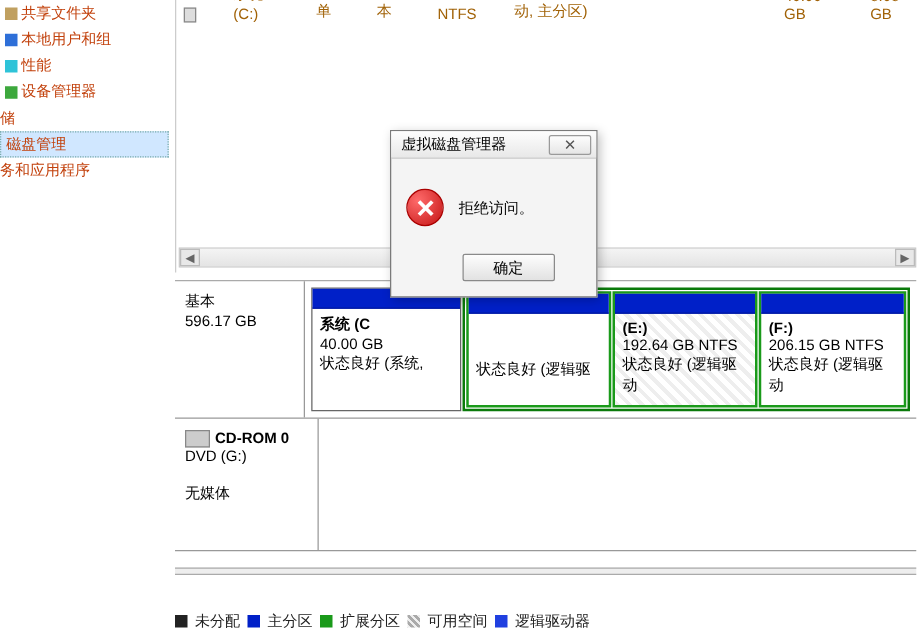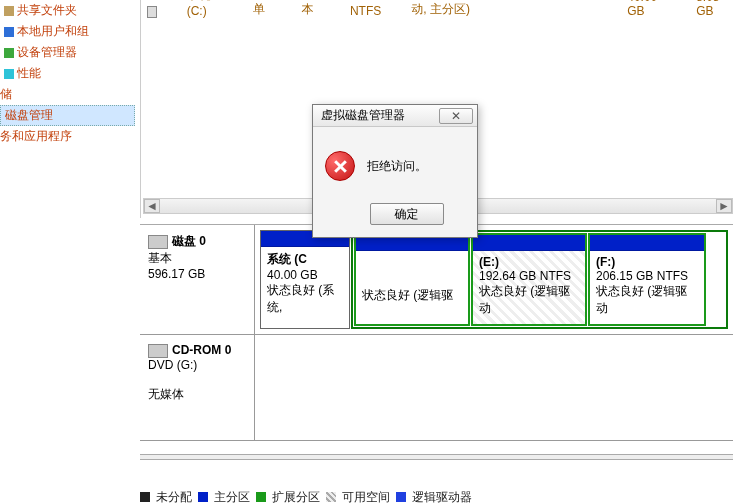--- a/index.html
+++ b/index.html
@@ -26,21 +26,21 @@
 
 .diskmap { position: absolute; left: 140px; top: 224px; right: 3px; height: 222px; background: #fff; border-top: 1px solid #aaa; }
 .disk-row { display: flex; border-bottom: 1px solid #999; }
 .disk-label { width: 115px; padding: 8px 8px; border-right: 1px solid #999; }
 .disk-label .icon { width: 20px; height: 14px; background: #ccc; border:1px solid #888; display:inline-block; margin-right:4px; vertical-align:middle; }
 .disk-parts { flex: 1; display: flex; padding: 5px; gap: 1px; position: relative; }
 .part { border: 1px solid #666; padding: 4px 6px; position: relative; }
 .part .hdr { height: 16px; background: #0020c8; margin: -4px -6px 4px -6px; border-bottom:1px solid #0018a0; }
 .part.green-border { border: 2px solid #1a9a1a; }
 .part.hatch { background: repeating-linear-gradient(45deg, #eee, #eee 3px, #fff 3px, #fff 7px); }
-.p1 { width: 90px; } .p2 { width: 116px; } .p3 { width: 116px; } .p4 { width: 118px; }
+.p1 { width: 120px; } .p2 { width: 116px; } .p3 { width: 116px; } .p4 { width: 118px; }
 .outer-green { border: 2px solid #0a7a0a; display:flex; padding:1px; gap:1px; }
 
 .cdrom-row .disk-parts { padding: 10px; }
 
 .divbar { position:absolute; left:140px; top:454px; right:3px; height:6px; border-top:1px solid #aaa; border-bottom:1px solid #aaa; background:#eee; }
 
 .legend { position: absolute; left: 140px; top: 490px; right: 0; height: 14px; display: flex; gap: 6px; align-items: center; color: #222; }
 .legend .sw { width: 10px; height: 10px; }
 .sw-dk { background: #222; } .sw-blue { background: #0020c8; } .sw-grn { background: #1a9a1a; } .sw-diag { background: repeating-linear-gradient(45deg,#eee,#eee 2px,#aaa 2px,#aaa 4px); } .sw-nblue { background: #2040e0; }
 
@@ -61,26 +61,26 @@
 <div class="tree">
   <div class="tree-item indent">
       <span class="icon-sq i-tan"></span>
       <span>共享文件夹</span>
     </div>
   <div class="tree-item indent">
       <span class="icon-sq i-blue"></span>
       <span>本地用户和组</span>
     </div>
   <div class="tree-item indent">
+      <span class="icon-sq i-cyan"></span>
+      <span>性能</span>
+    </div>
+  <div class="tree-item indent">
       <span class="icon-sq i-green"></span>
       <span>设备管理器</span>
-    </div>
-  <div class="tree-item indent">
-      <span class="icon-sq i-cyan"></span>
-      <span>性能</span>
     </div>
   <div class="tree-item deep">
       <span>储</span>
     </div>
   <div class="tree-item indent selected">
       <span>磁盘管理</span>
     </div>
   <div class="tree-item deep">
       <span>务和应用程序</span>
     </div>
@@ -101,21 +101,20 @@
 
 <div class="hscroll">
   <div class="arrow">◄</div>
   <div class="track"></div>
   <div class="arrow">►</div>
 </div>
 
 <div class="diskmap">
   <div class="disk-row" style="height:110px;">
     <div class="disk-label">
-      <div><span class="icon"></span><b>磁盘 0</b></div>
       <div>基本</div>
       <div>596.17 GB</div>
     </div>
     <div class="disk-parts">
       <div class="part p1">
         <div class="hdr"></div>
         <b>系统  (C</b>
         <div>40.00 GB</div>
         <div>状态良好 (系统, </div>
       </div>

